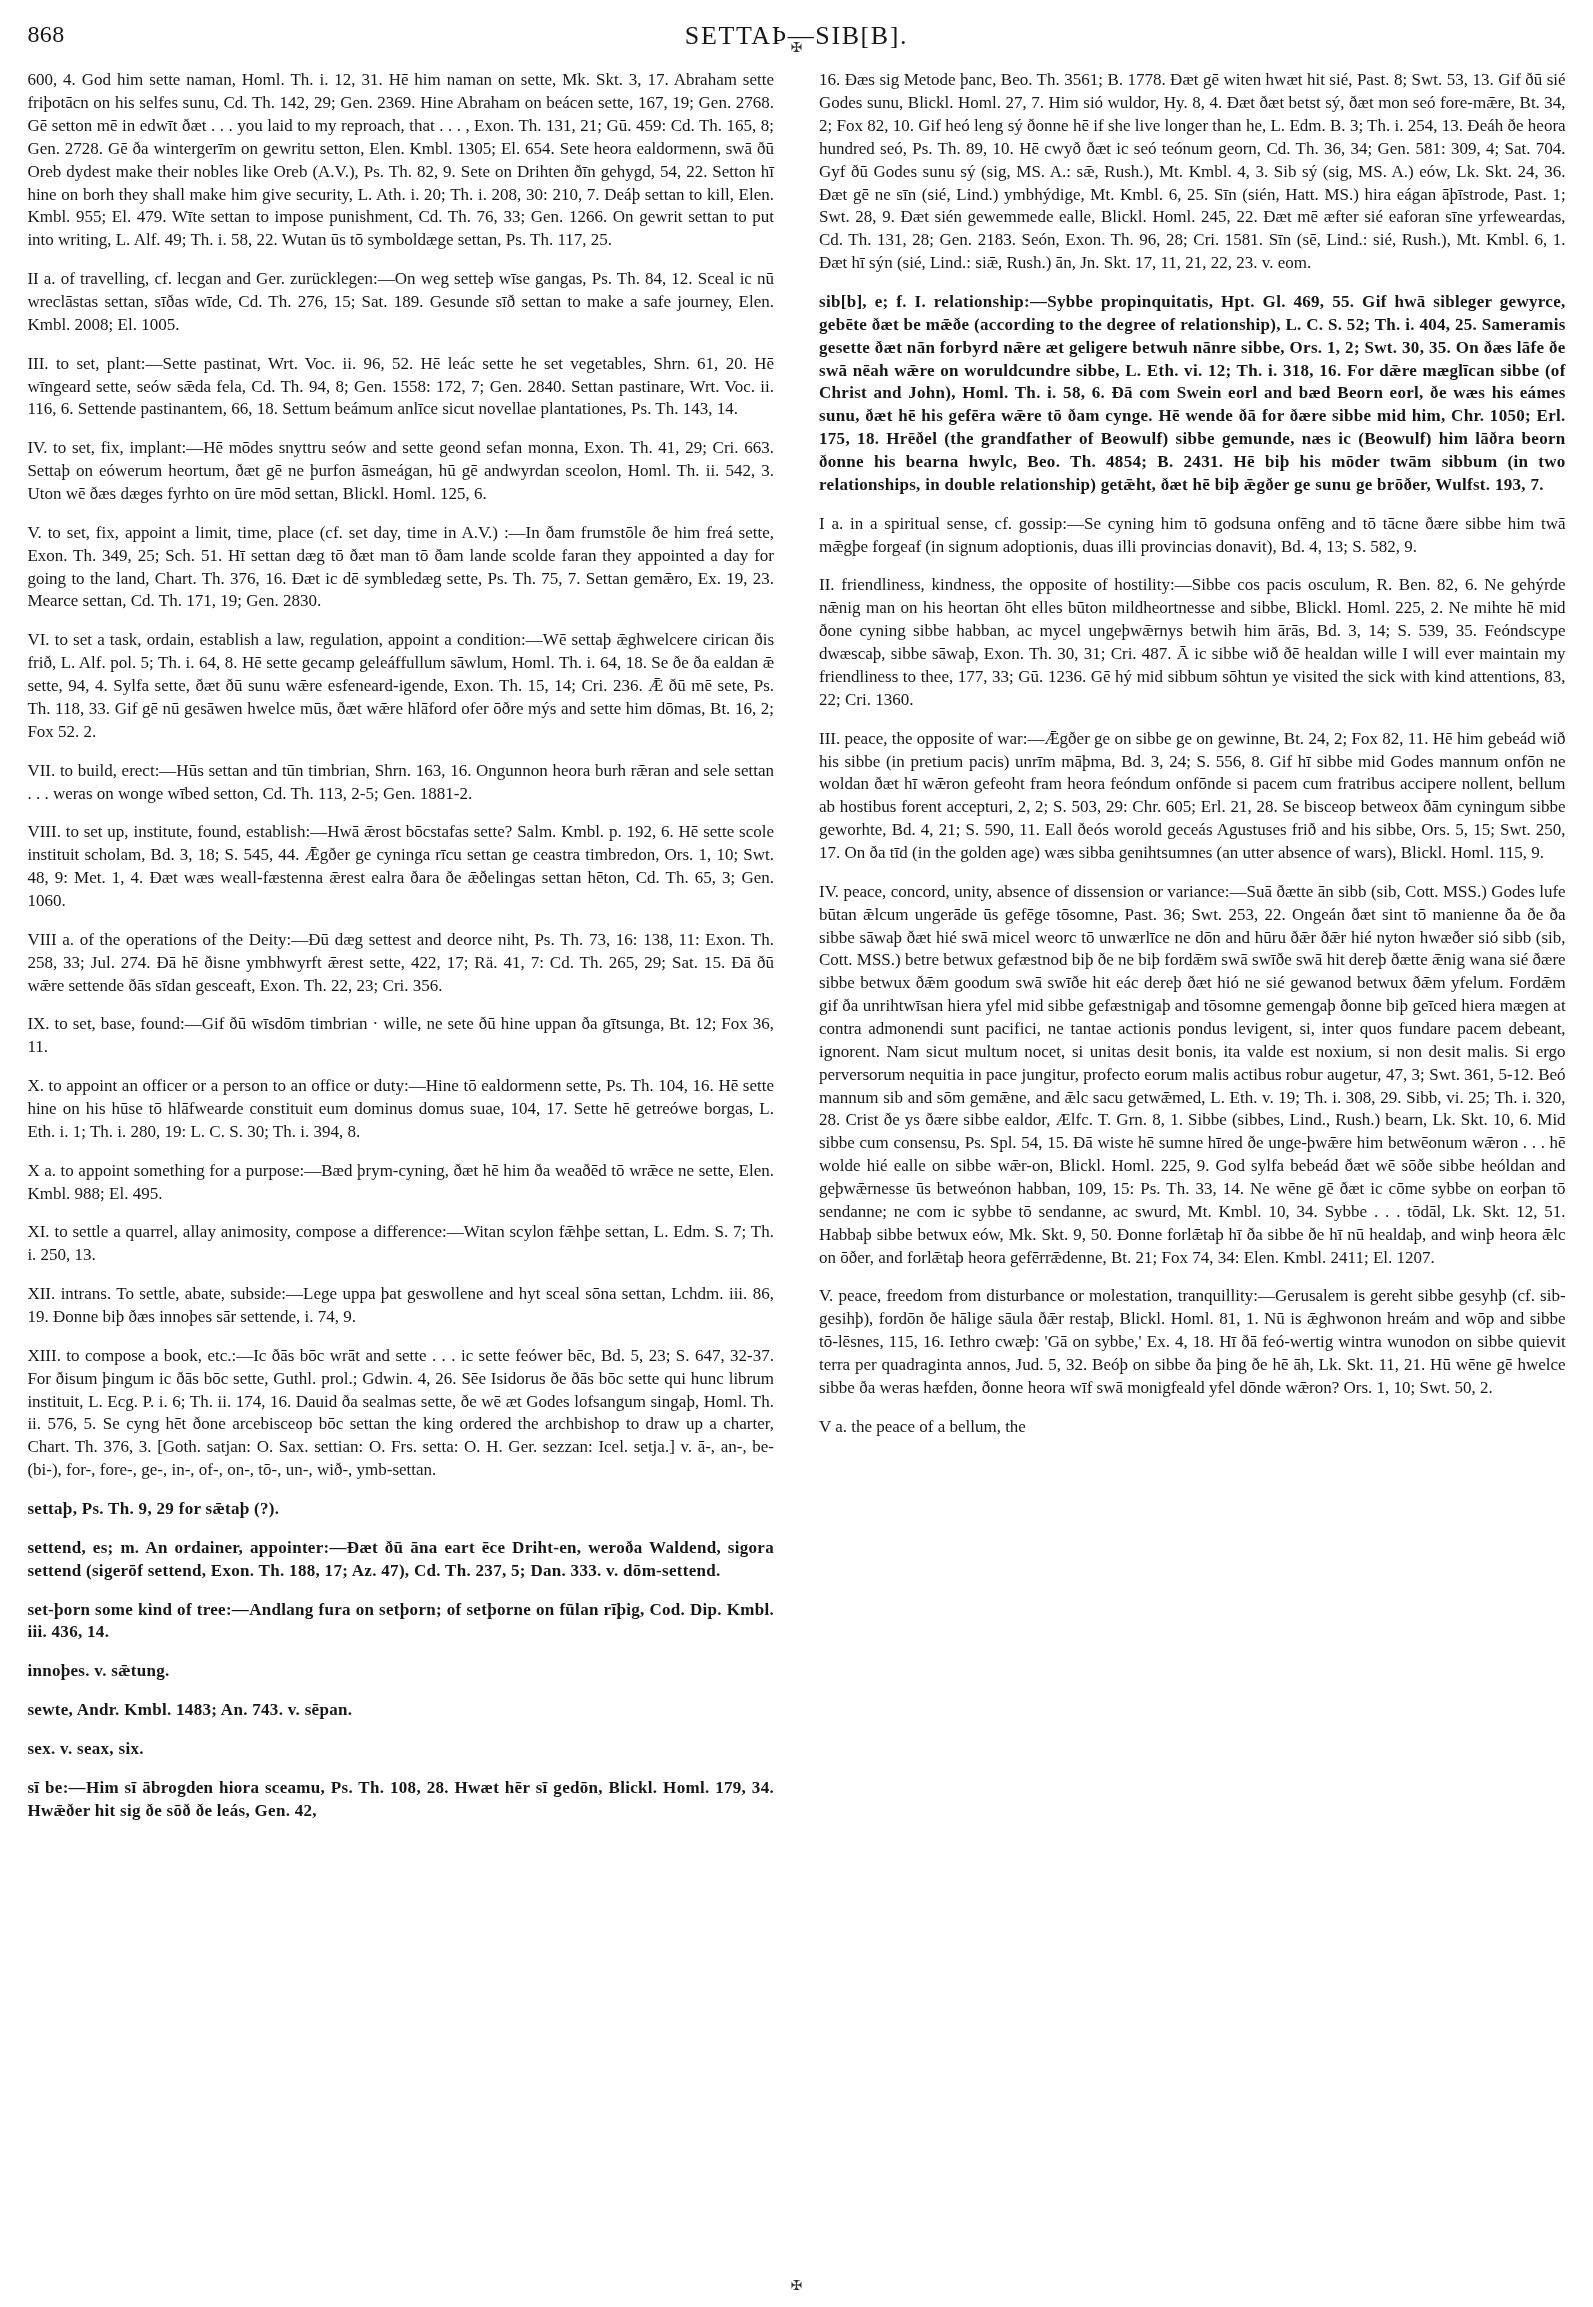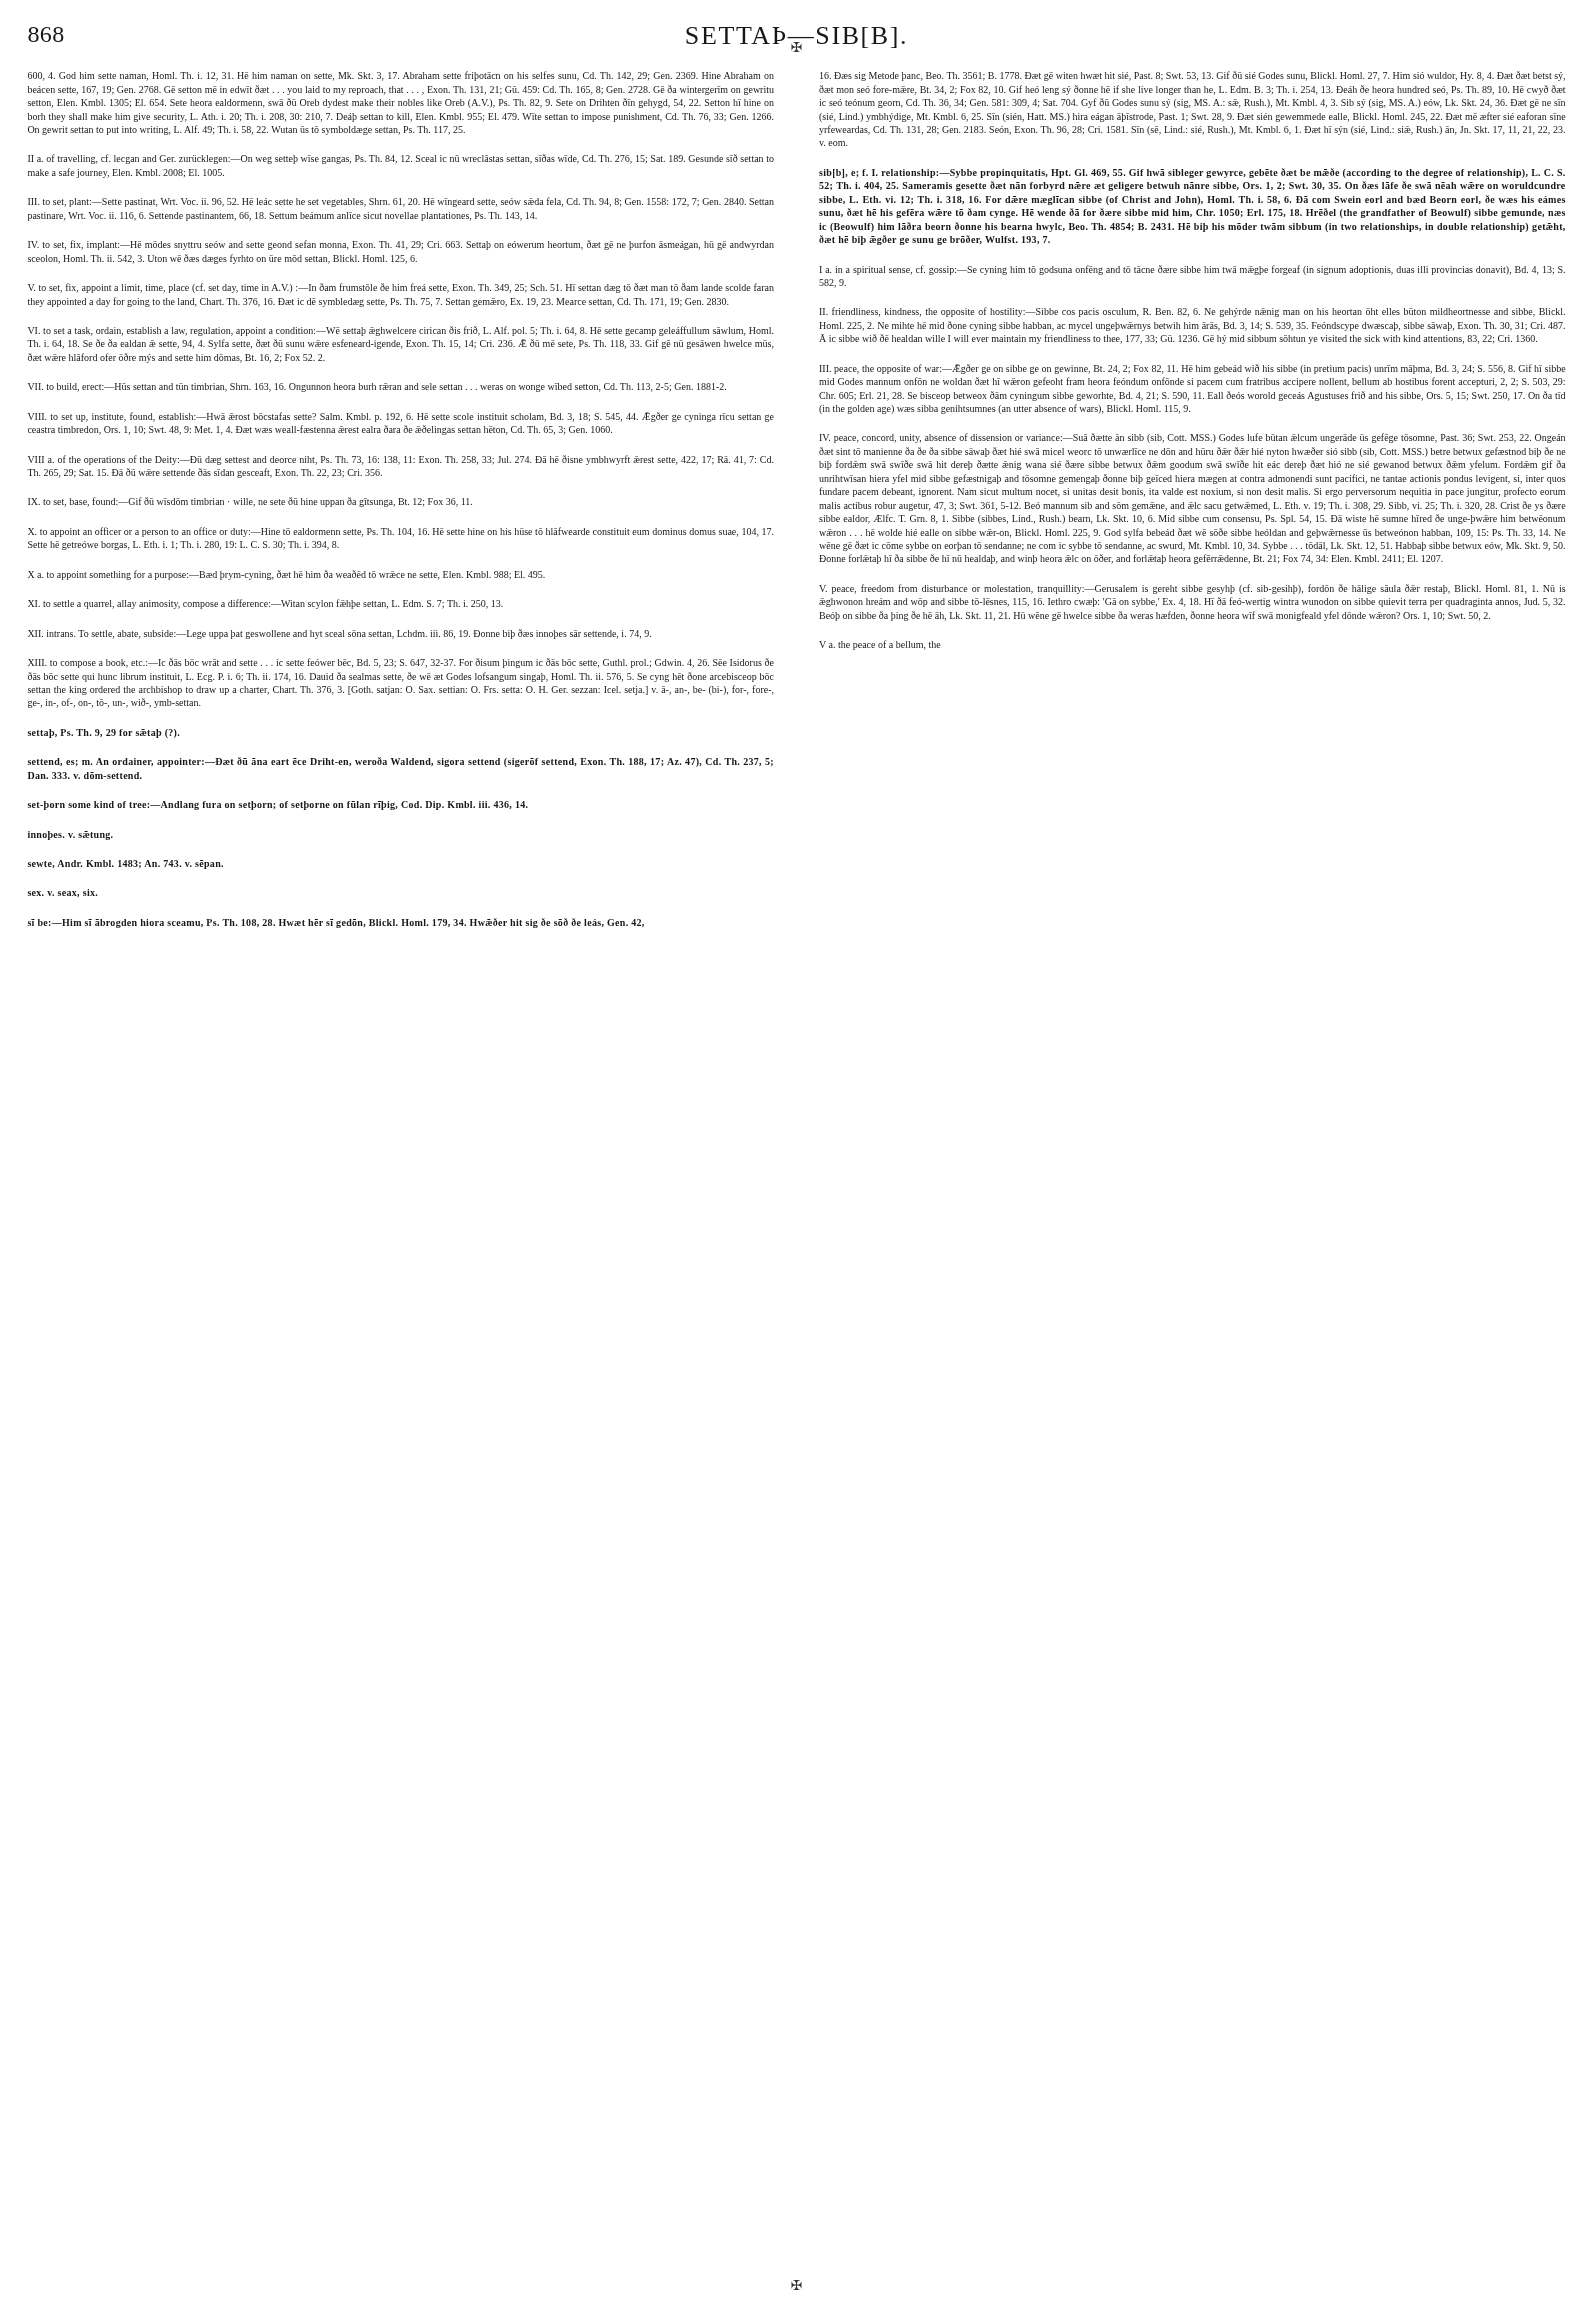--- a/index.html
+++ b/index.html
@@ -44,21 +44,21 @@
     font-family: "Liberation Serif", serif;
   }
   .columns {
     display: flex;
     gap: 0px;
     margin-top: 11.3px;
     position: relative;
   }
   .col {
     width: 758px;
-    font-size: 10px;
+    font-size: 17px;
     line-height: 1.345;
     text-align: justify;
     text-justify: inter-word;
     hyphens: none;
   }
   .col.left { padding-right: 21px; }
   .col.right { padding-left: 24px; }
   .rule {
     position: absolute;
     left: 50%;

